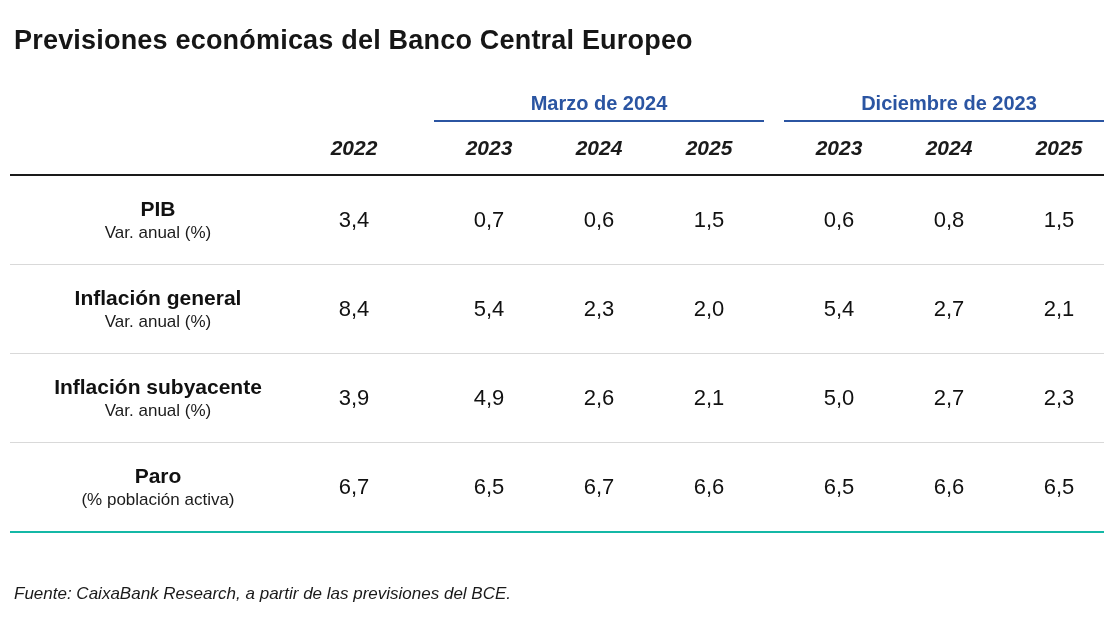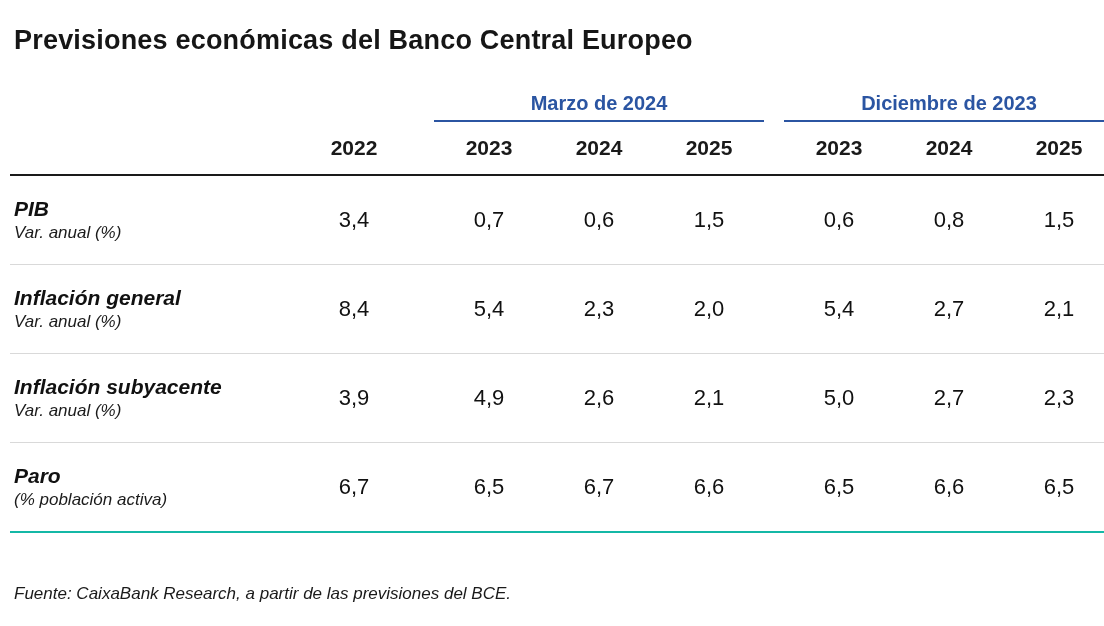--- a/index.html
+++ b/index.html
@@ -69,20 +69,21 @@
 
   
   .yearhead td {
     height: 52px;
     vertical-align: middle;
     font-size: 21px;
     font-weight: bold;
     color: #1a1a1a;
     text-align: center;
     padding: 0;
+    font-style: italic;
   }
   .yearhead td.label-cell { text-align: left; }
   .yearhead td.y2022 {
     text-align: center;
     padding-right: 8px;
   }
 
   .rule-row td {
     padding: 0;
     height: 0;
@@ -98,23 +99,22 @@
   tr.datarow td {
     height: 88px;
     vertical-align: middle;
     padding: 0;
     border-bottom: 1px solid #d9d9d9;
   }
   tr.datarow.last td {
     border-bottom: 2px solid #14b8a6;
   }
   tr.datarow td.label-cell {
-    text-align: left;
+    text-align: center;
     padding-left: 4px;
-    font-style: italic;
   }
   .row-name {
     font-size: 21px;
     font-weight: bold;
     color: #111111;
     line-height: 1.12;
     white-space: nowrap;
   }
   .row-sub {
     font-size: 17px;

